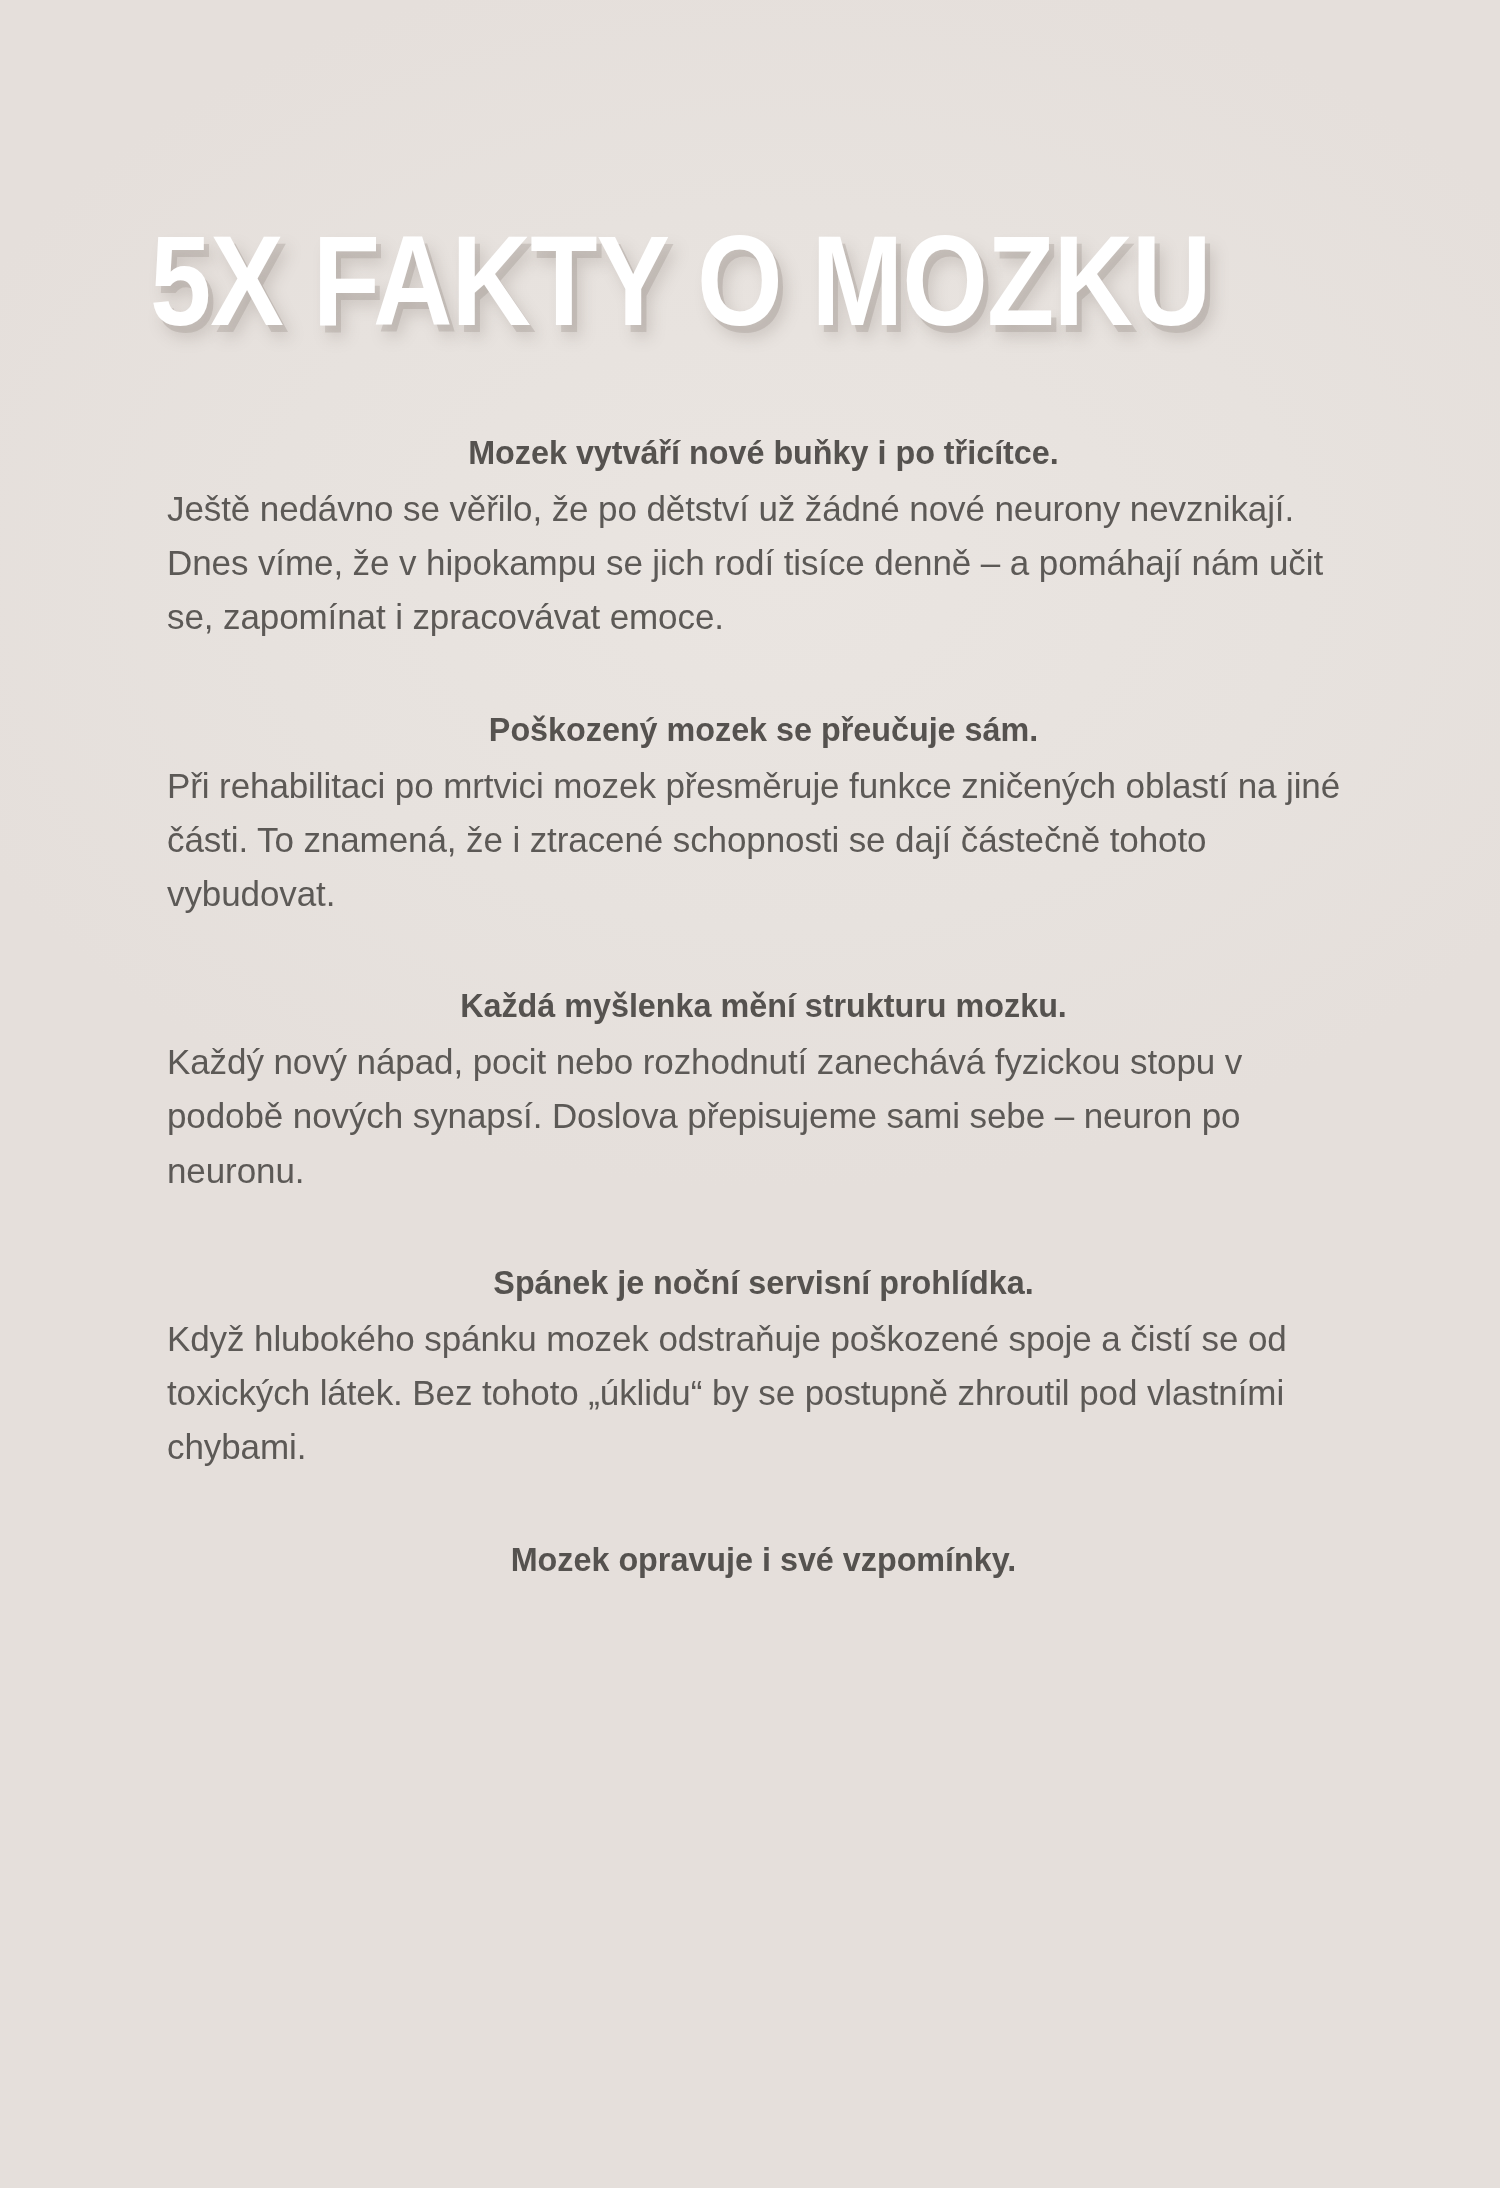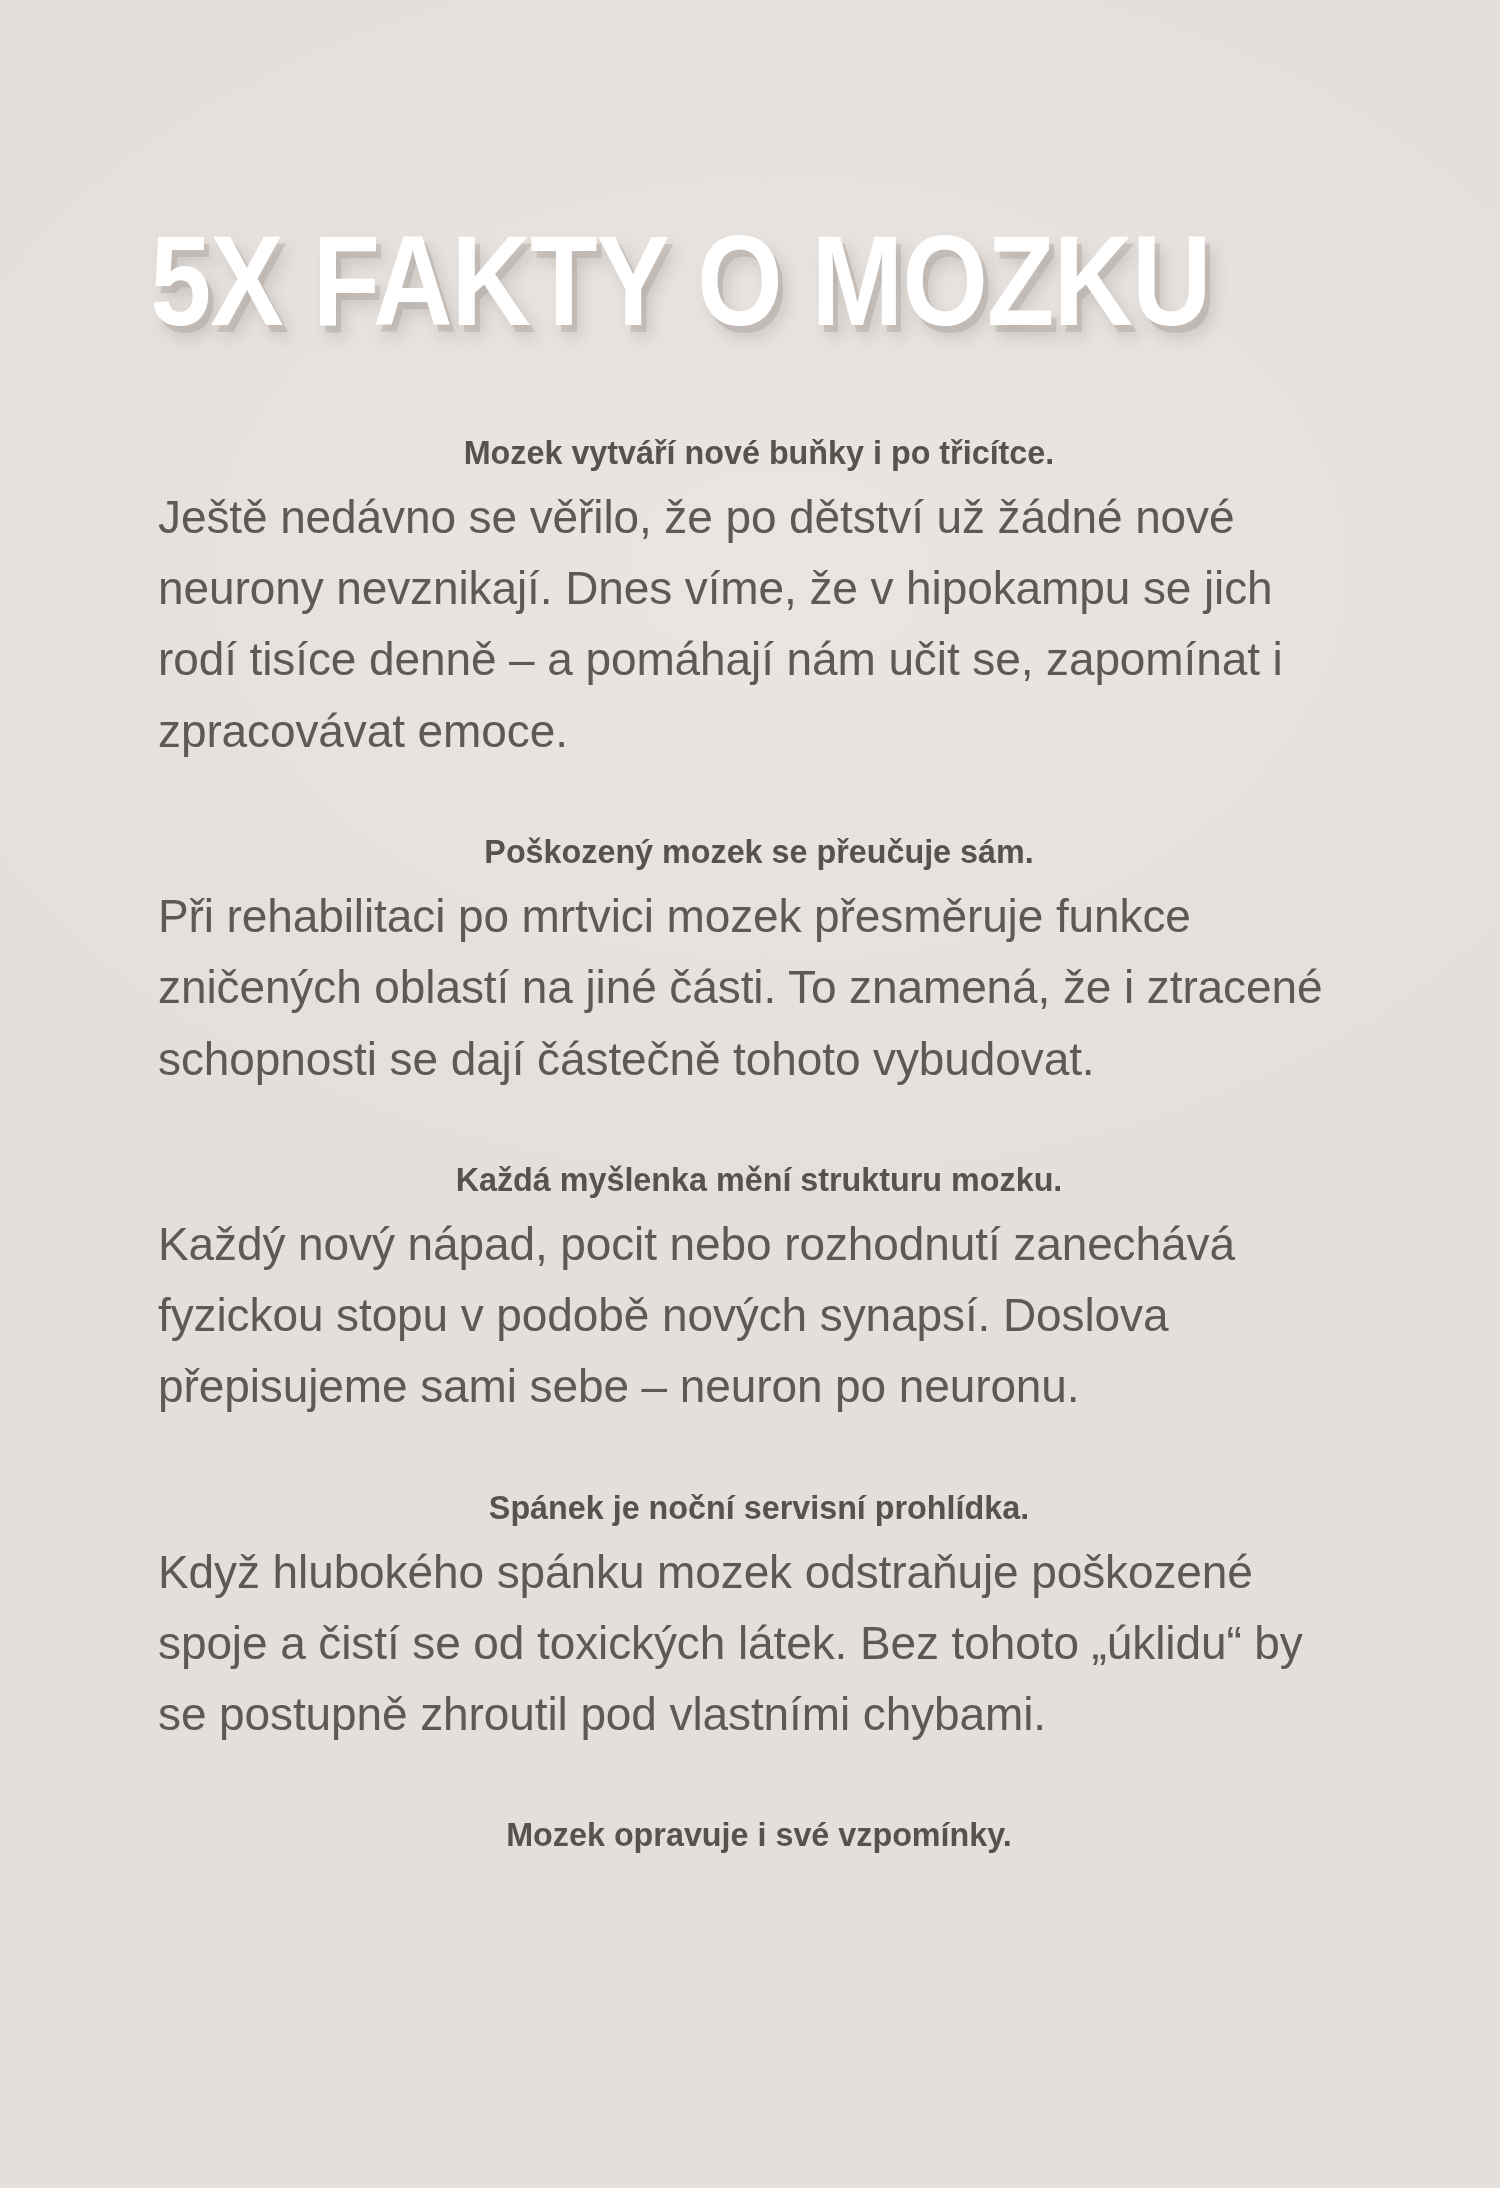--- a/index.html
+++ b/index.html
@@ -50,39 +50,39 @@
   }
 
   
   .facts {
     position: absolute;
     left: 150px;
     top: 430px;
     width: 1210px;
   }
   .fact {
-    margin: 0 0 62px 8px;
+    margin: 0 0 62px 17px;
   }
   .fact:last-child { margin-bottom: 0; }
 
   .fact-heading {
     margin: 0 0 6px 0;
     font-family: "Liberation Sans Narrow", "Liberation Sans", sans-serif;
     font-weight: 700;
     font-size: 34px;
     line-height: 1.35;
     color: #55524f;
     text-align: center;
     transform: scaleX(0.95);
   }
   .fact-body {
     margin: 0;
     font-family: "Liberation Sans", sans-serif;
     font-weight: 400;
-    font-size: 46px;
+    font-size: 35px;
     line-height: 1.55;
     color: #5c5956;
     text-align: left;
     max-width: 1180px;
     letter-spacing: -0.1px;
   }
 </style>
 </head>
 <body>
 

